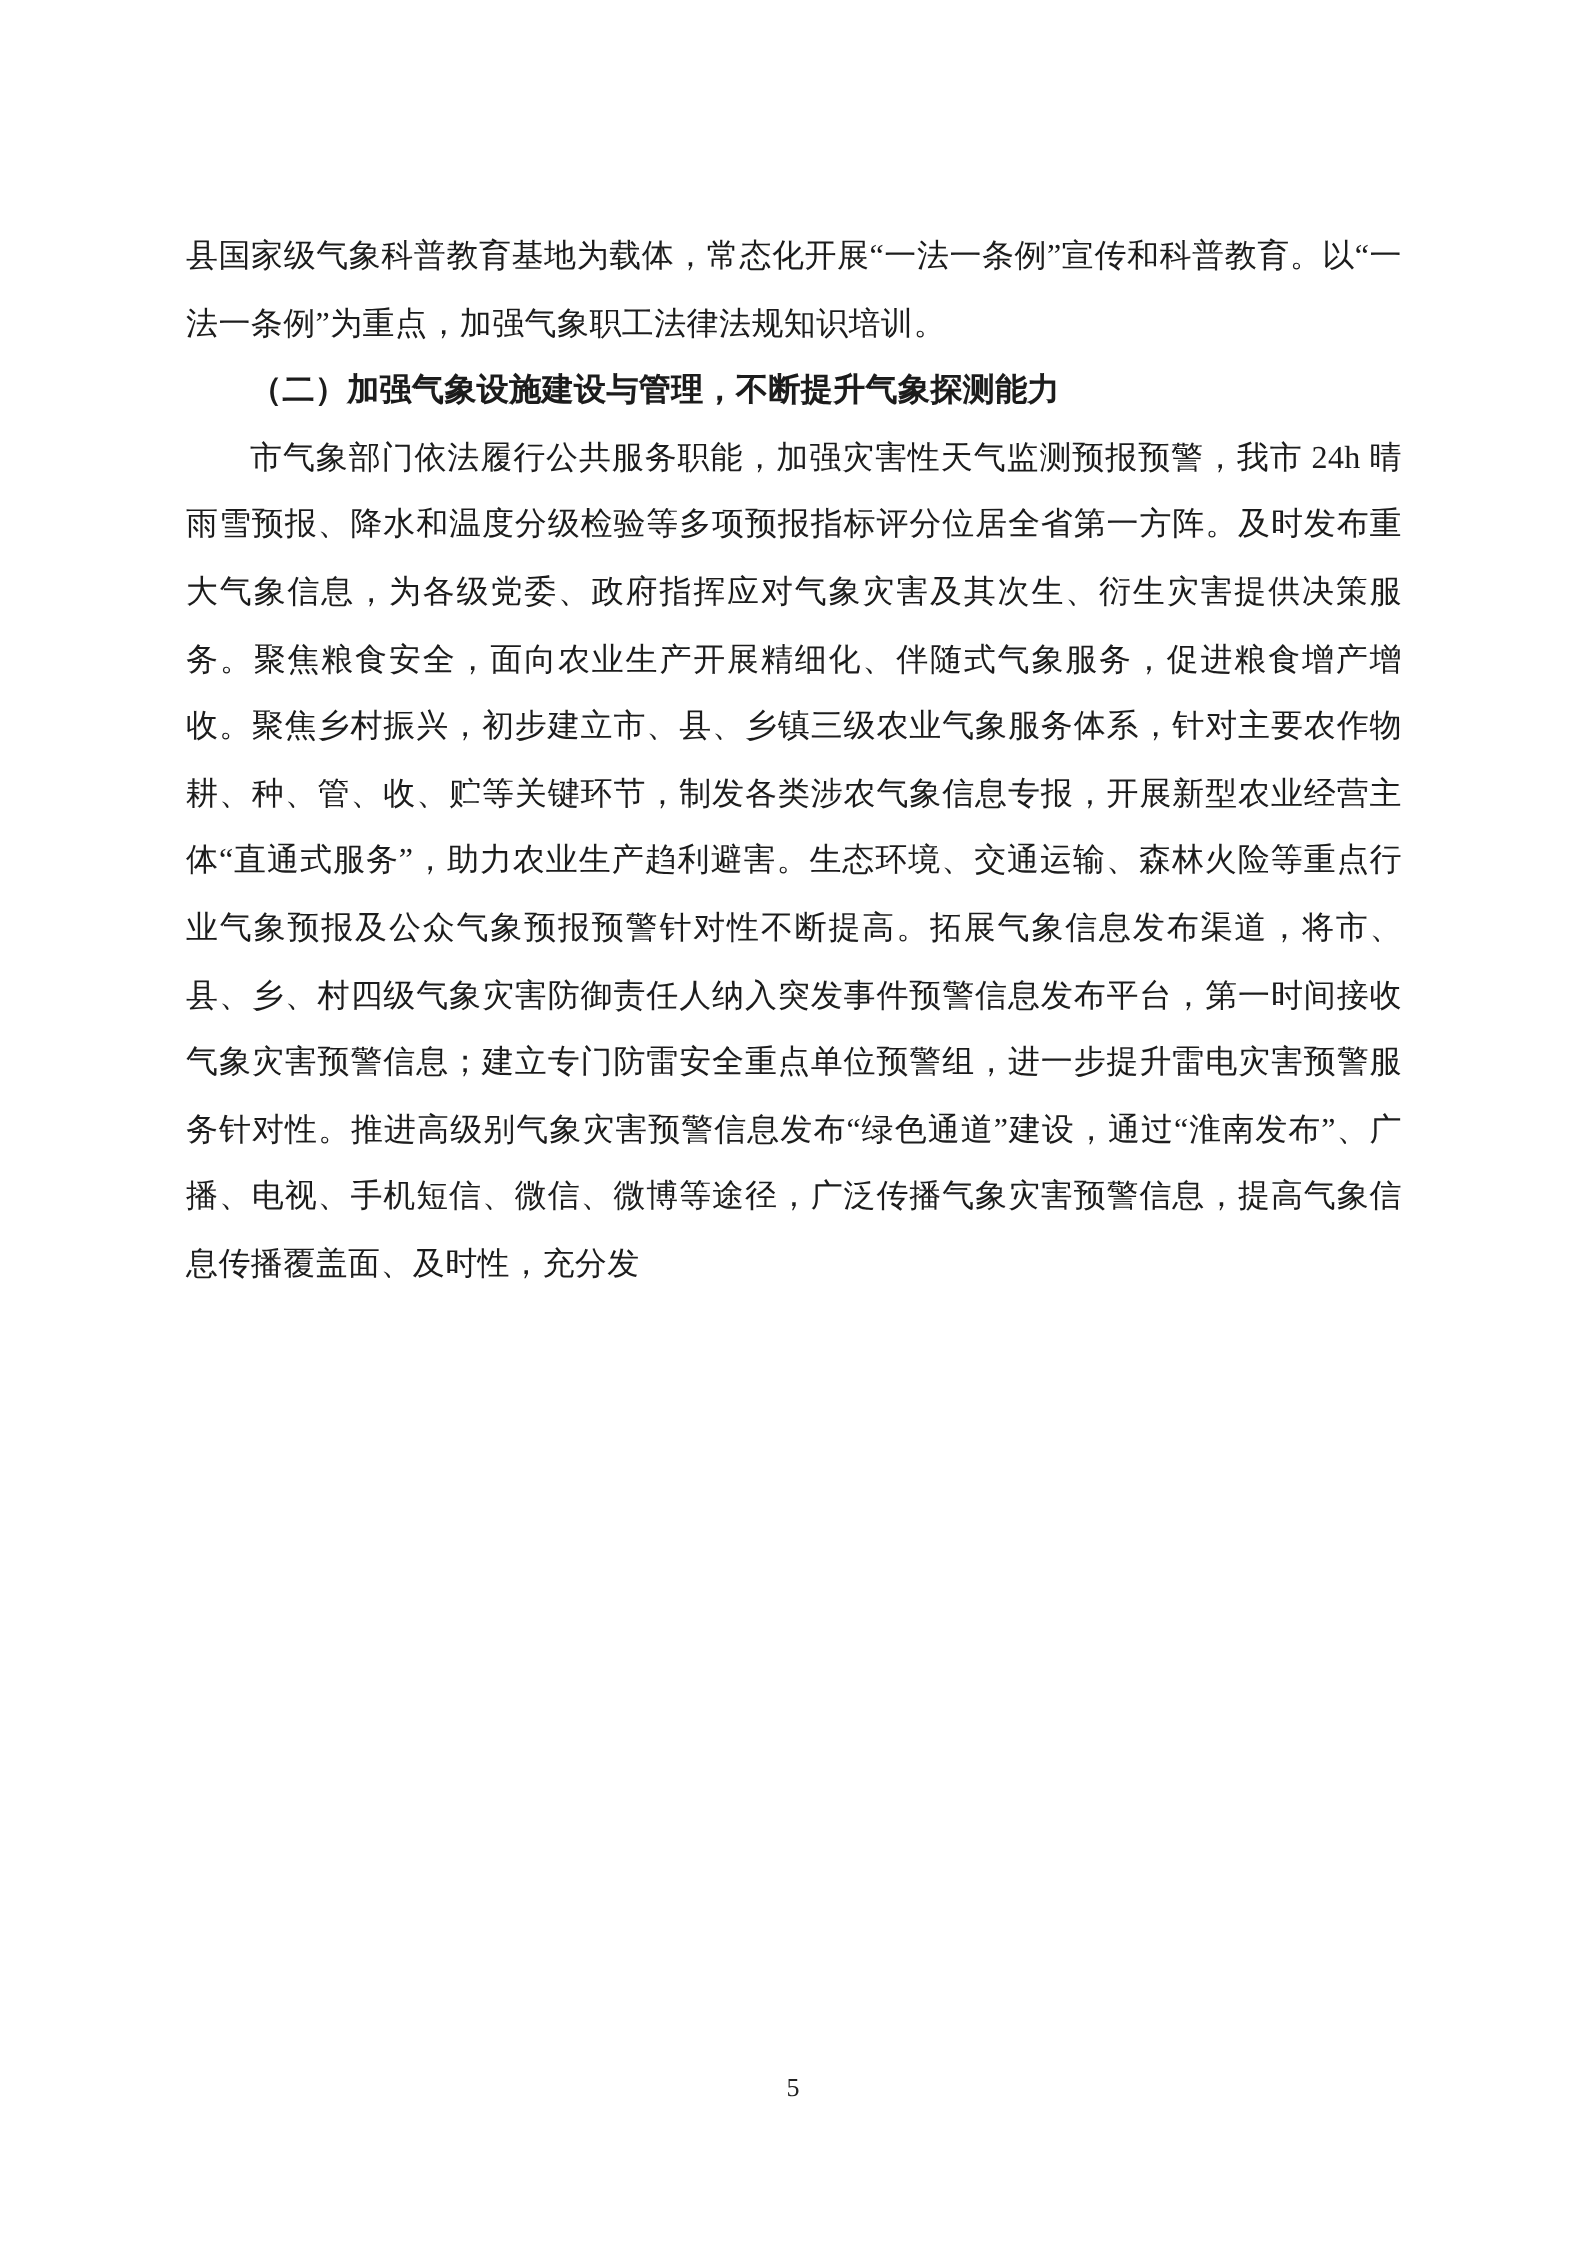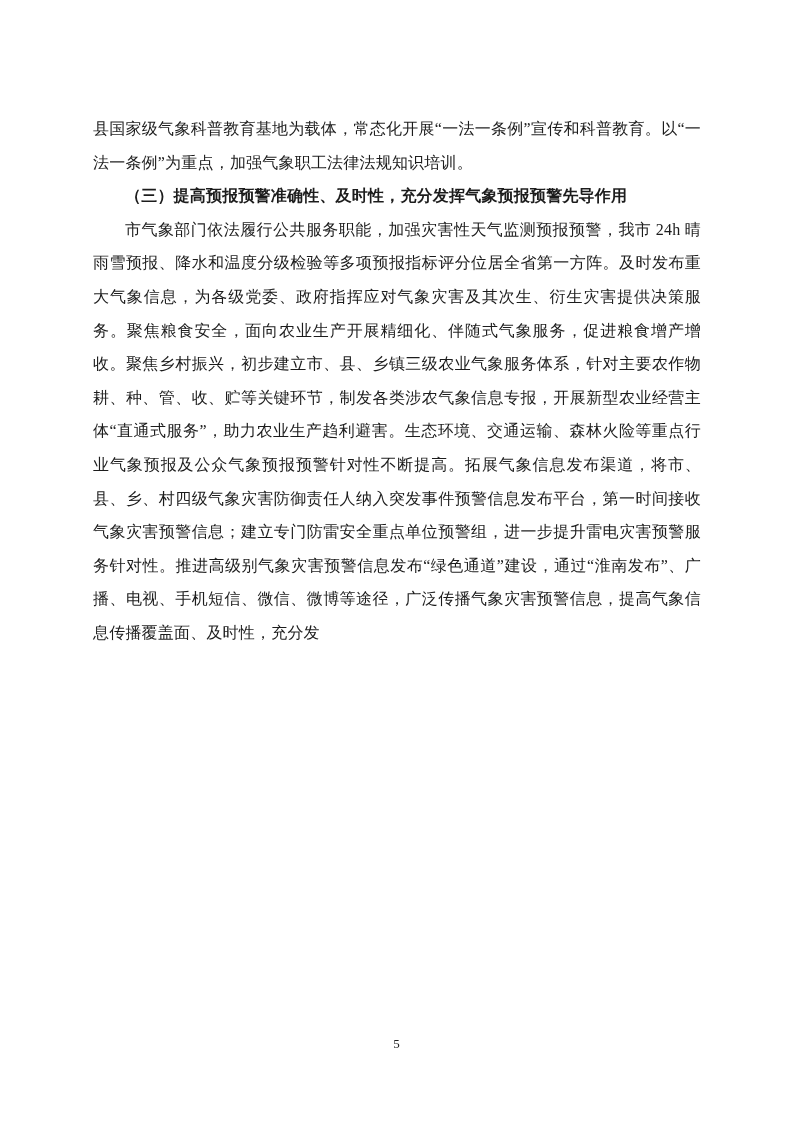--- a/index.html
+++ b/index.html
@@ -55,17 +55,17 @@
     font-size: 13px;
     color: #222222;
   }
 </style>
 </head>
 <body>
 
 <div class="page">
   <div class="content" id="doc-content">
       <p class="para continuation">县国家级气象科普教育基地为载体，常态化开展“一法一条例”宣传和科普教育。以“一法一条例”为重点，加强气象职工法律法规知识培训。</p>
-      <h2 class="heading">（三）提高预报预警准确性、及时性，充分发挥气象预报预警先导作用</h2>
+      <h2 class="heading">（二）加强气象设施建设与管理，不断提升气象探测能力</h2>
       <p class="para">市气象部门依法履行公共服务职能，加强灾害性天气监测预报预警，我市 24h 晴雨雪预报、降水和温度分级检验等多项预报指标评分位居全省第一方阵。及时发布重大气象信息，为各级党委、政府指挥应对气象灾害及其次生、衍生灾害提供决策服务。聚焦粮食安全，面向农业生产开展精细化、伴随式气象服务，促进粮食增产增收。聚焦乡村振兴，初步建立市、县、乡镇三级农业气象服务体系，针对主要农作物耕、种、管、收、贮等关键环节，制发各类涉农气象信息专报，开展新型农业经营主体“直通式服务”，助力农业生产趋利避害。生态环境、交通运输、森林火险等重点行业气象预报及公众气象预报预警针对性不断提高。拓展气象信息发布渠道，将市、县、乡、村四级气象灾害防御责任人纳入突发事件预警信息发布平台，第一时间接收气象灾害预警信息；建立专门防雷安全重点单位预警组，进一步提升雷电灾害预警服务针对性。推进高级别气象灾害预警信息发布“绿色通道”建设，通过“淮南发布”、广播、电视、手机短信、微信、微博等途径，广泛传播气象灾害预警信息，提高气象信息传播覆盖面、及时性，充分发</p>
     </div>
   <div class="page-number">5</div>
 </div>
 
 </body></html>

